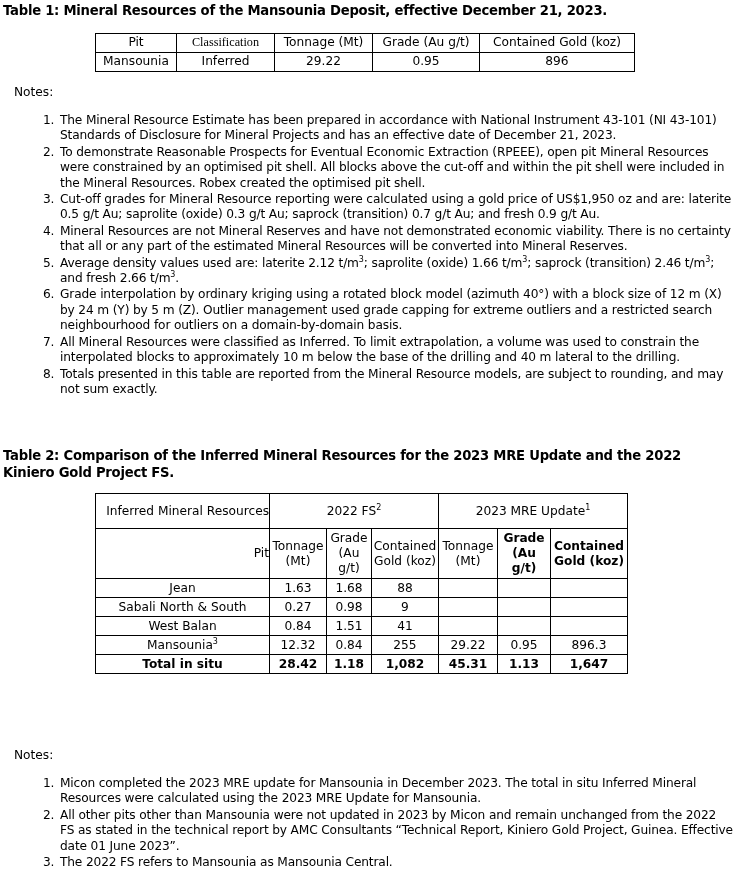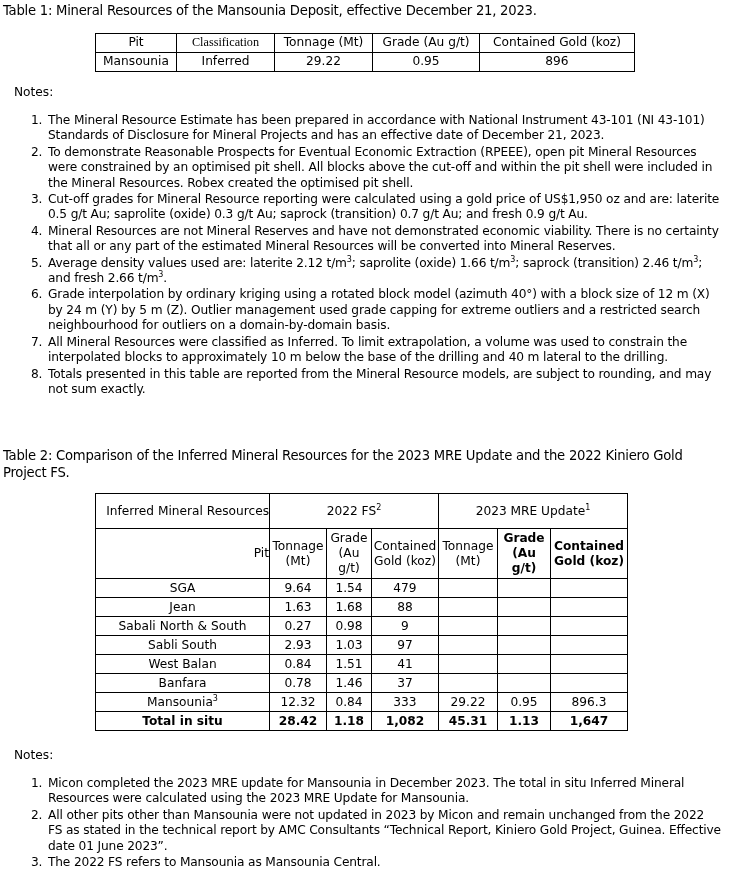--- a/index.html
+++ b/index.html
@@ -3,42 +3,42 @@
 <meta charset="utf-8">
 <style>
   html, body { margin: 0; padding: 0; background: #ffffff; }
   body {
     width: 735px; height: 877px; overflow: hidden; position: relative;
     font-family: "DejaVu Sans", sans-serif; font-size: 12.2px; color: #000;
     line-height: 15.4px;
   }
   .title {
     position: absolute; left: 3px; font-family: "DejaVu Sans", sans-serif;
-    font-weight: normal; font-size: 13.2px; line-height: 17px; letter-spacing: -0.25px;
+    font-weight: bold; font-size: 13.2px; line-height: 17px; letter-spacing: -0.25px;
   }
   #t1-title { top: 2px; }
   #t2-title { top: 447px; width: 720px; }
 
   table { border-collapse: collapse; position: absolute; }
   td { border: 1px solid #000; text-align: center; padding: 0; }
 
   #table1 { left: 95px; top: 33px; }
   #table1 td { height: 18px; padding: 0 2px; }
   #table1 td.c0 { width: 76px; }
   #table1 td.c1 { width: 93px; font-family: Liberation Serif, serif; }
   #table1 td.c2 { width: 93px; }
   #table1 td.c3 { width: 102px; }
   #table1 td.c4 { width: 150px; }
 
   .notes-label { position: absolute; left: 14px; }
   #notes1-label { top: 85px; }
   #notes2-label { top: 748px; }
 
   ol.notes {
-    position: absolute; left: 4px; margin: 0; padding-left: 42px; width: 675px;
+    position: absolute; left: 16px; margin: 0; padding-left: 42px; width: 675px;
     letter-spacing: -0.15px;
   }
   ol.notes li { margin: 0 0 1px 0; padding-left: 2px; }
   #notes1 { top: 113px; }
   #notes2 { top: 776px; }
   sup { font-size: 8px; line-height: 0; vertical-align: super; }
 
   #table2 { left: 95px; top: 493px; }
   #table2 td { height: 18px; line-height: 15px; }
   #table2 .w-pit { width: 173px; text-align: right; }
@@ -102,78 +102,51 @@
     <td class="w-ton">Tonnage (Mt)</td>
     <td class="w-grd">Grade (Au g/t)</td>
     <td class="w-gold">Contained Gold (koz)</td>
     <td class="w-ton2">Tonnage (Mt)</td>
     <td class="w-grd2 bold">Grade (Au g/t)</td>
     <td class="w-gold2 bold">Contained Gold (koz)</td>
   </tr>
   </tbody>
     <tbody id="t2-body">
       <tr>
-        <td><span>SGA</span></td>
-        <td>9.64</td>
-        <td>1.54</td>
-        <td>479</td>
-        <td></td>
-        <td></td>
-        <td></td>
-      </tr>
-      <tr>
         <td><span>Jean</span></td>
         <td>1.63</td>
         <td>1.68</td>
         <td>88</td>
         <td></td>
         <td></td>
         <td></td>
       </tr>
       <tr>
         <td><span>Sabali North &amp; South</span></td>
         <td>0.27</td>
         <td>0.98</td>
         <td>9</td>
         <td></td>
         <td></td>
         <td></td>
       </tr>
       <tr>
-        <td><span>Sabli South</span></td>
-        <td>2.93</td>
-        <td>1.03</td>
-        <td>97</td>
-        <td></td>
-        <td></td>
-        <td></td>
-      </tr>
-      <tr>
         <td><span>West Balan</span></td>
         <td>0.84</td>
         <td>1.51</td>
         <td>41</td>
         <td></td>
         <td></td>
         <td></td>
       </tr>
       <tr>
-        <td><span>Banfara</span></td>
-        <td>0.78</td>
-        <td>1.46</td>
-        <td>37</td>
-        <td></td>
-        <td></td>
-        <td></td>
-      </tr>
-      <tr>
         <td><span>Mansounia</span><sup>3</sup></td>
         <td>12.32</td>
         <td>0.84</td>
-        <td>333</td>
+        <td>255</td>
         <td>29.22</td>
         <td>0.95</td>
         <td>896.3</td>
       </tr>
     </tbody>
   <tbody>
       <tr>
     <td class="bold">Total in situ</td>
     <td class="bold">28.42</td>
     <td class="bold">1.18</td>

